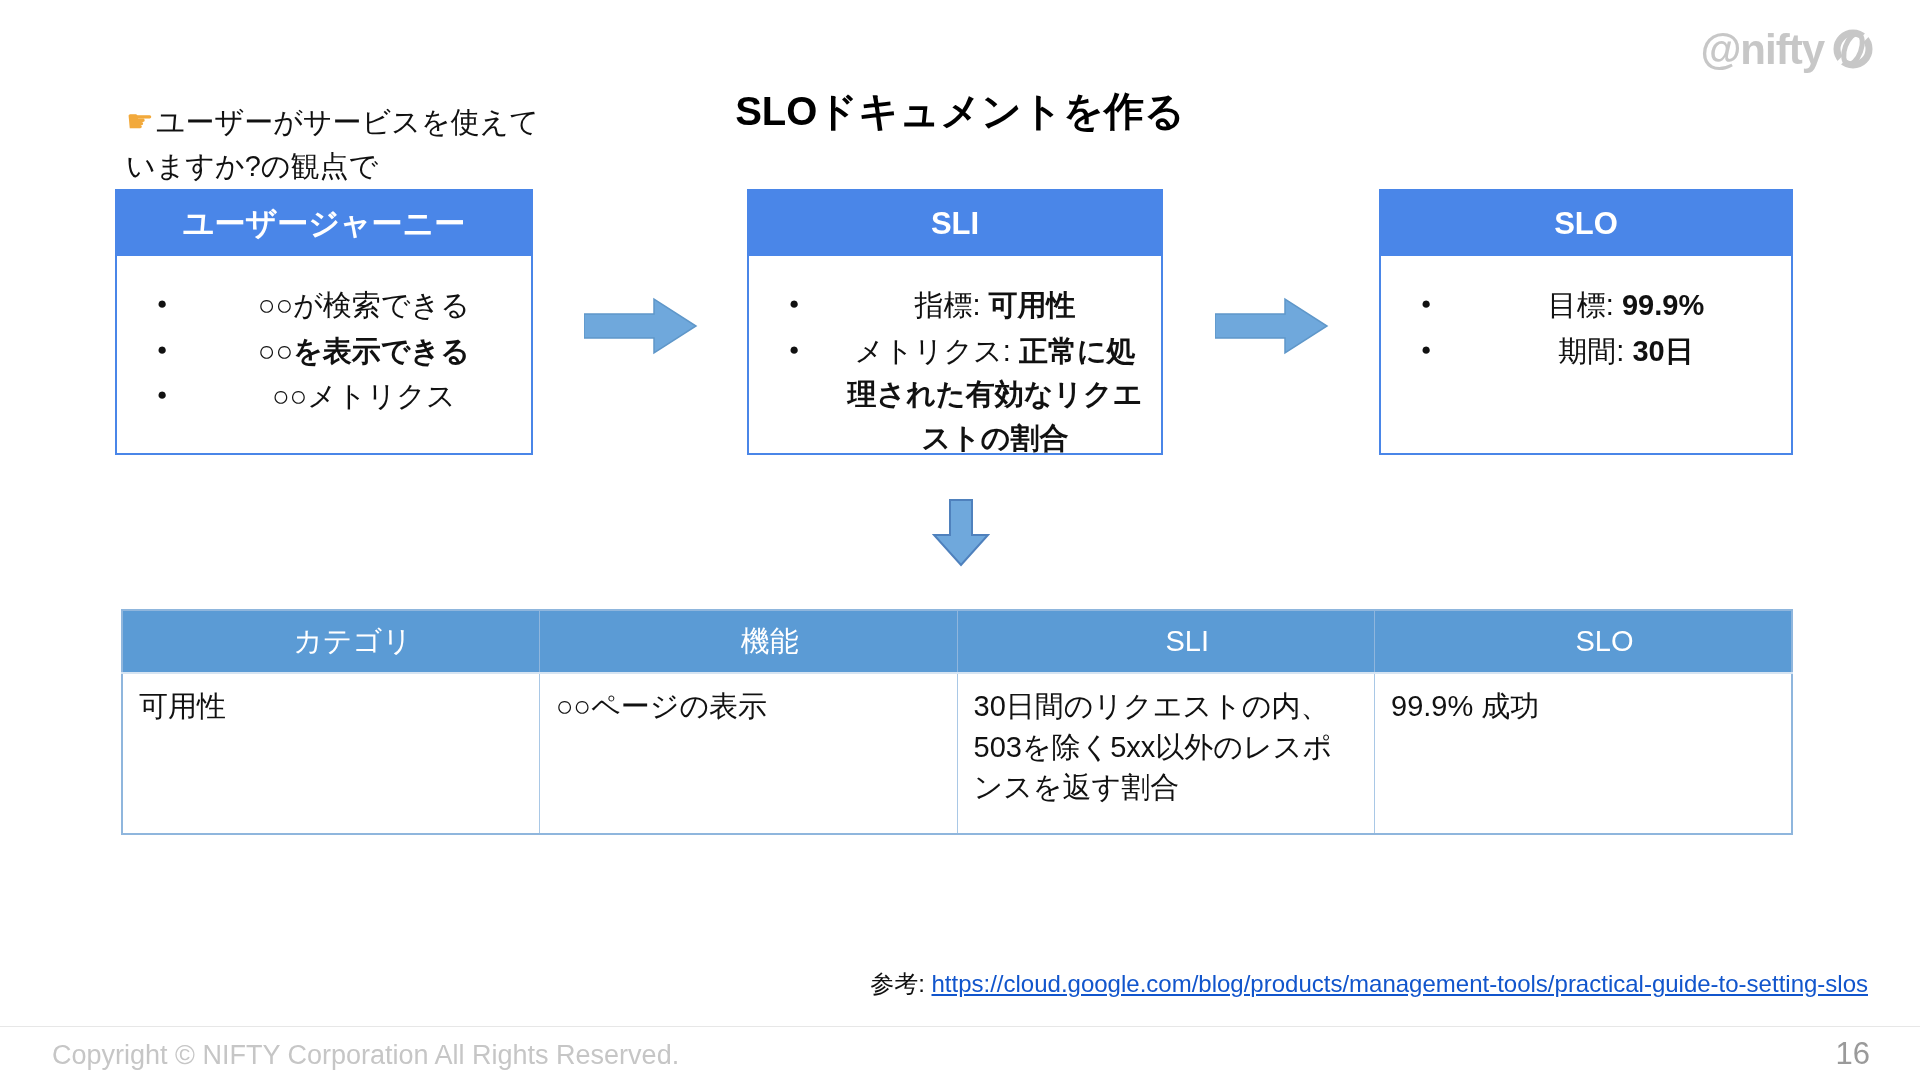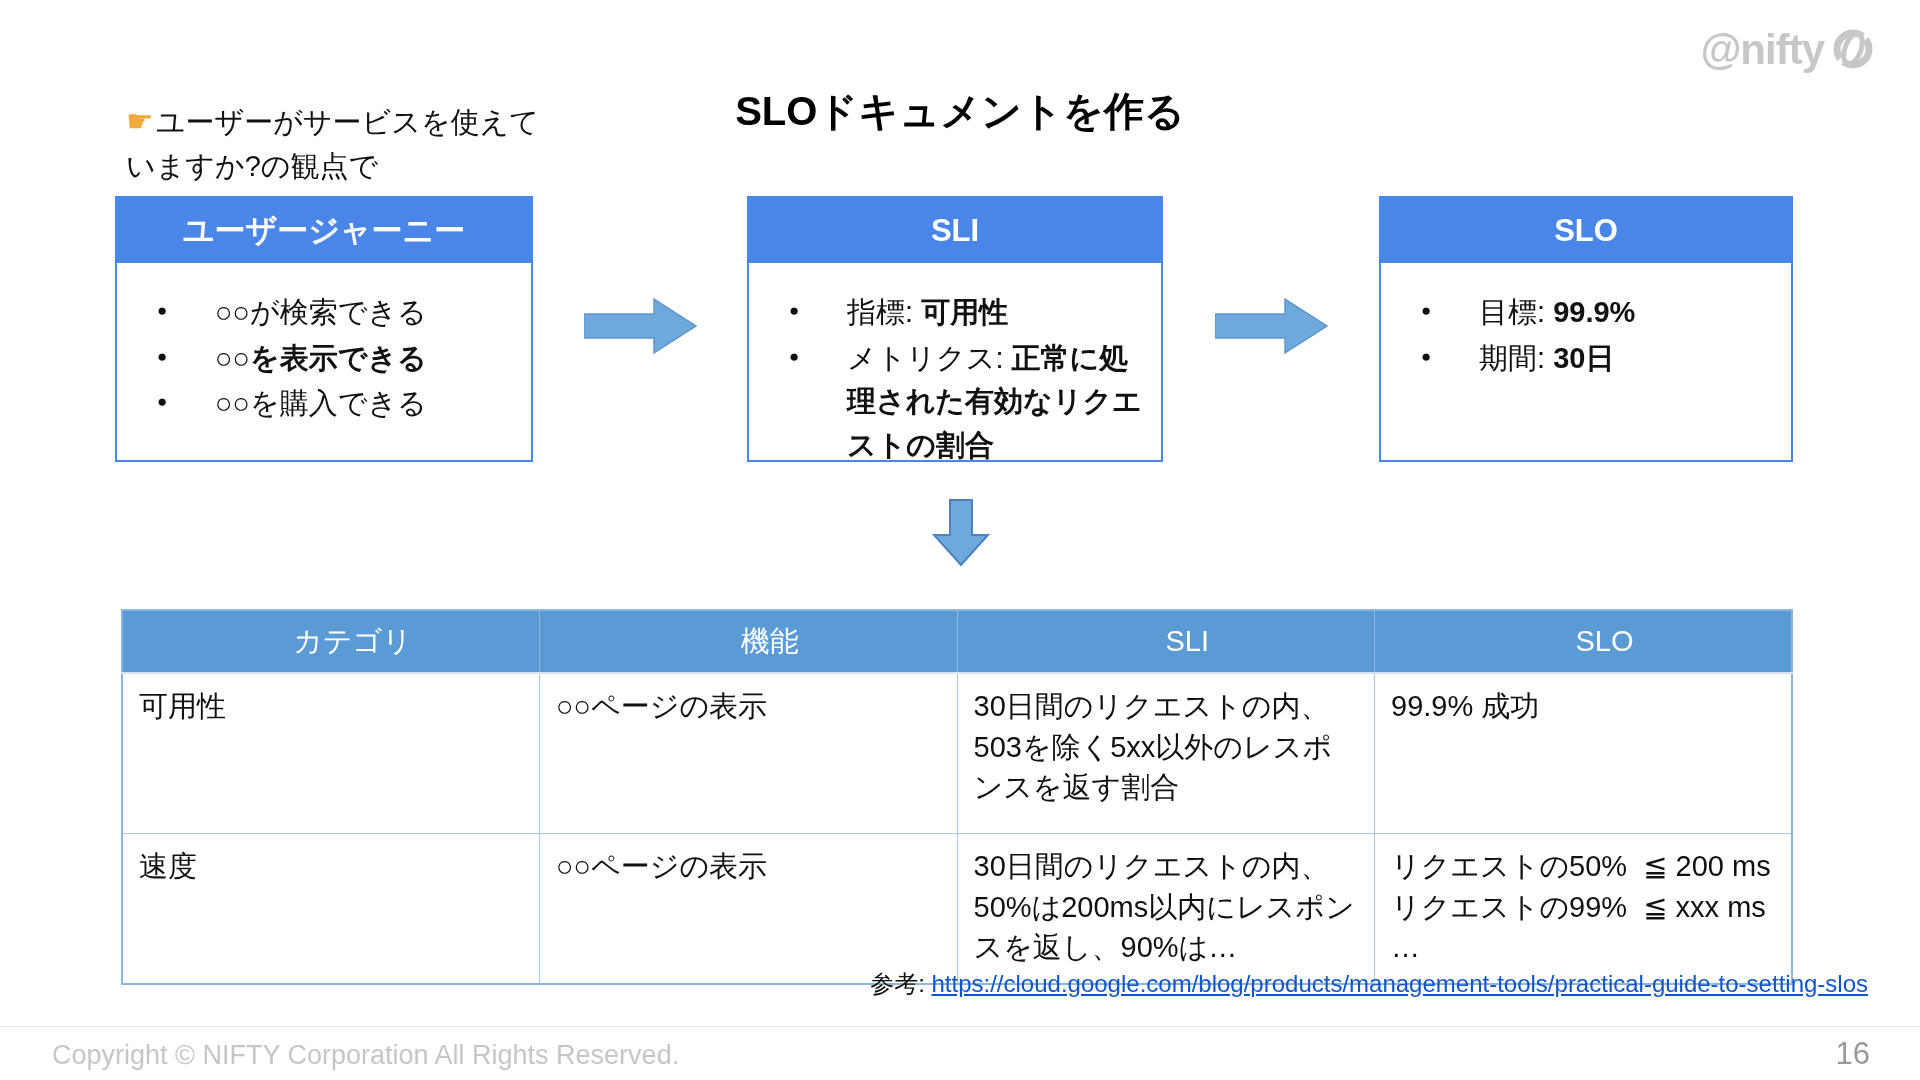--- a/index.html
+++ b/index.html
@@ -11,29 +11,29 @@
   .logo-text{font-size:42px;font-weight:bold;color:#c7c7c7;letter-spacing:-1px;}
 
   
   .annotation{position:absolute;left:126px;top:100px;width:440px;font-size:29px;color:#111;line-height:1.45;}
   .hand-icon{color:#f2a93b;font-size:31px;margin-right:2px;}
 
   
   .title{position:absolute;left:0;top:84px;width:100%;text-align:center;font-size:40px;font-weight:bold;color:#000;}
 
   
-  .box{position:absolute;top:196px;height:266px;border:2px solid #4a86e8;background:#fff;box-sizing:border-box;}
+  .box{position:absolute;top:189px;height:266px;border:2px solid #4a86e8;background:#fff;box-sizing:border-box;}
   .box1{left:115px;width:418px;}
   .box2{left:747px;width:416px;}
   .box3{left:1379px;width:414px;}
   .box-header{height:65px;line-height:65px;background:#4a86e8;color:#fff;font-size:31px;font-weight:bold;text-align:center;border-bottom:2px solid #fff;}
   .box-body{padding:26px 18px 0 40px;}
   .bullet-item{display:flex;font-size:29px;color:#111;line-height:1.5;margin-bottom:2px;}
   .bullet{width:58px;flex:none;font-size:17px;padding-top:7px;}
-  .btext{flex:1;}
+  .btext{flex:1;text-align:center;}
 
   
   .arrow-right{position:absolute;top:297px;width:114px;height:58px;}
   .arrow1{left:584px;}
   .arrow2{left:1215px;}
   .arrow-down{position:absolute;left:932px;top:499px;width:58px;height:68px;}
 
   
   .slo-table{position:absolute;left:121px;top:609px;width:1672px;border-collapse:collapse;table-layout:fixed;border:2px solid #8fb6dd;}
   .slo-table th{background:#5b9bd5;color:#fff;font-weight:normal;font-size:29px;height:59px;border:1px solid #8fb6dd;border-bottom:2px solid #d6e4f2;padding-left:44px;}
@@ -80,21 +80,21 @@
       <div class="bullet-item">
         <span class="bullet">●</span>
         <span class="btext"><span>○○が検索できる</span><b></b></span>
       </div>
       <div class="bullet-item">
         <span class="bullet">●</span>
         <span class="btext"><span></span><b>○○を表示できる</b></span>
       </div>
       <div class="bullet-item">
         <span class="bullet">●</span>
-        <span class="btext"><span>○○を購入できる</span><b></b></span>
+        <span class="btext"><span>○○メトリクス</span><b></b></span>
       </div>
     </div>
   </div>
 
   <div class="arrow-right arrow1">
     <svg width="114" height="58" viewBox="0 0 114 58">
       <polygon points="0,17 70,17 70,2 112,29 70,56 70,41 0,41" fill="#6fa8dc" stroke="#5f97c9" stroke-width="1.5"></polygon>
     </svg>
   </div>
 
@@ -147,28 +147,20 @@
         <th>SLO</th>
       </tr>
     </thead>
     <tbody>
       <tr class="row1">
         <td>可用性</td>
         <td>○○ページの表示</td>
         <td>30日間のリクエストの内、503を除く5xx以外のレスポンスを返す割合</td>
         <td>99.9% 成功</td>
       </tr>
-      <tr class="row2">
-        <td>速度</td>
-        <td>○○ページの表示</td>
-        <td>30日間のリクエストの内、50%は200ms以内にレスポンスを返し、90%は…</td>
-        <td class="pre">リクエストの50%  ≦ 200 ms
-リクエストの99%  ≦ xxx ms
-…</td>
-      </tr>
     </tbody>
   </table>
 
   <div class="reference">
     <span>参考: </span><a href="#">https://cloud.google.com/blog/products/management-tools/practical-guide-to-setting-slos</a>
   </div>
 
   <div class="divider"></div>
   <div class="copyright">Copyright © NIFTY Corporation All Rights Reserved.</div>
   <div class="page-number">16</div>

